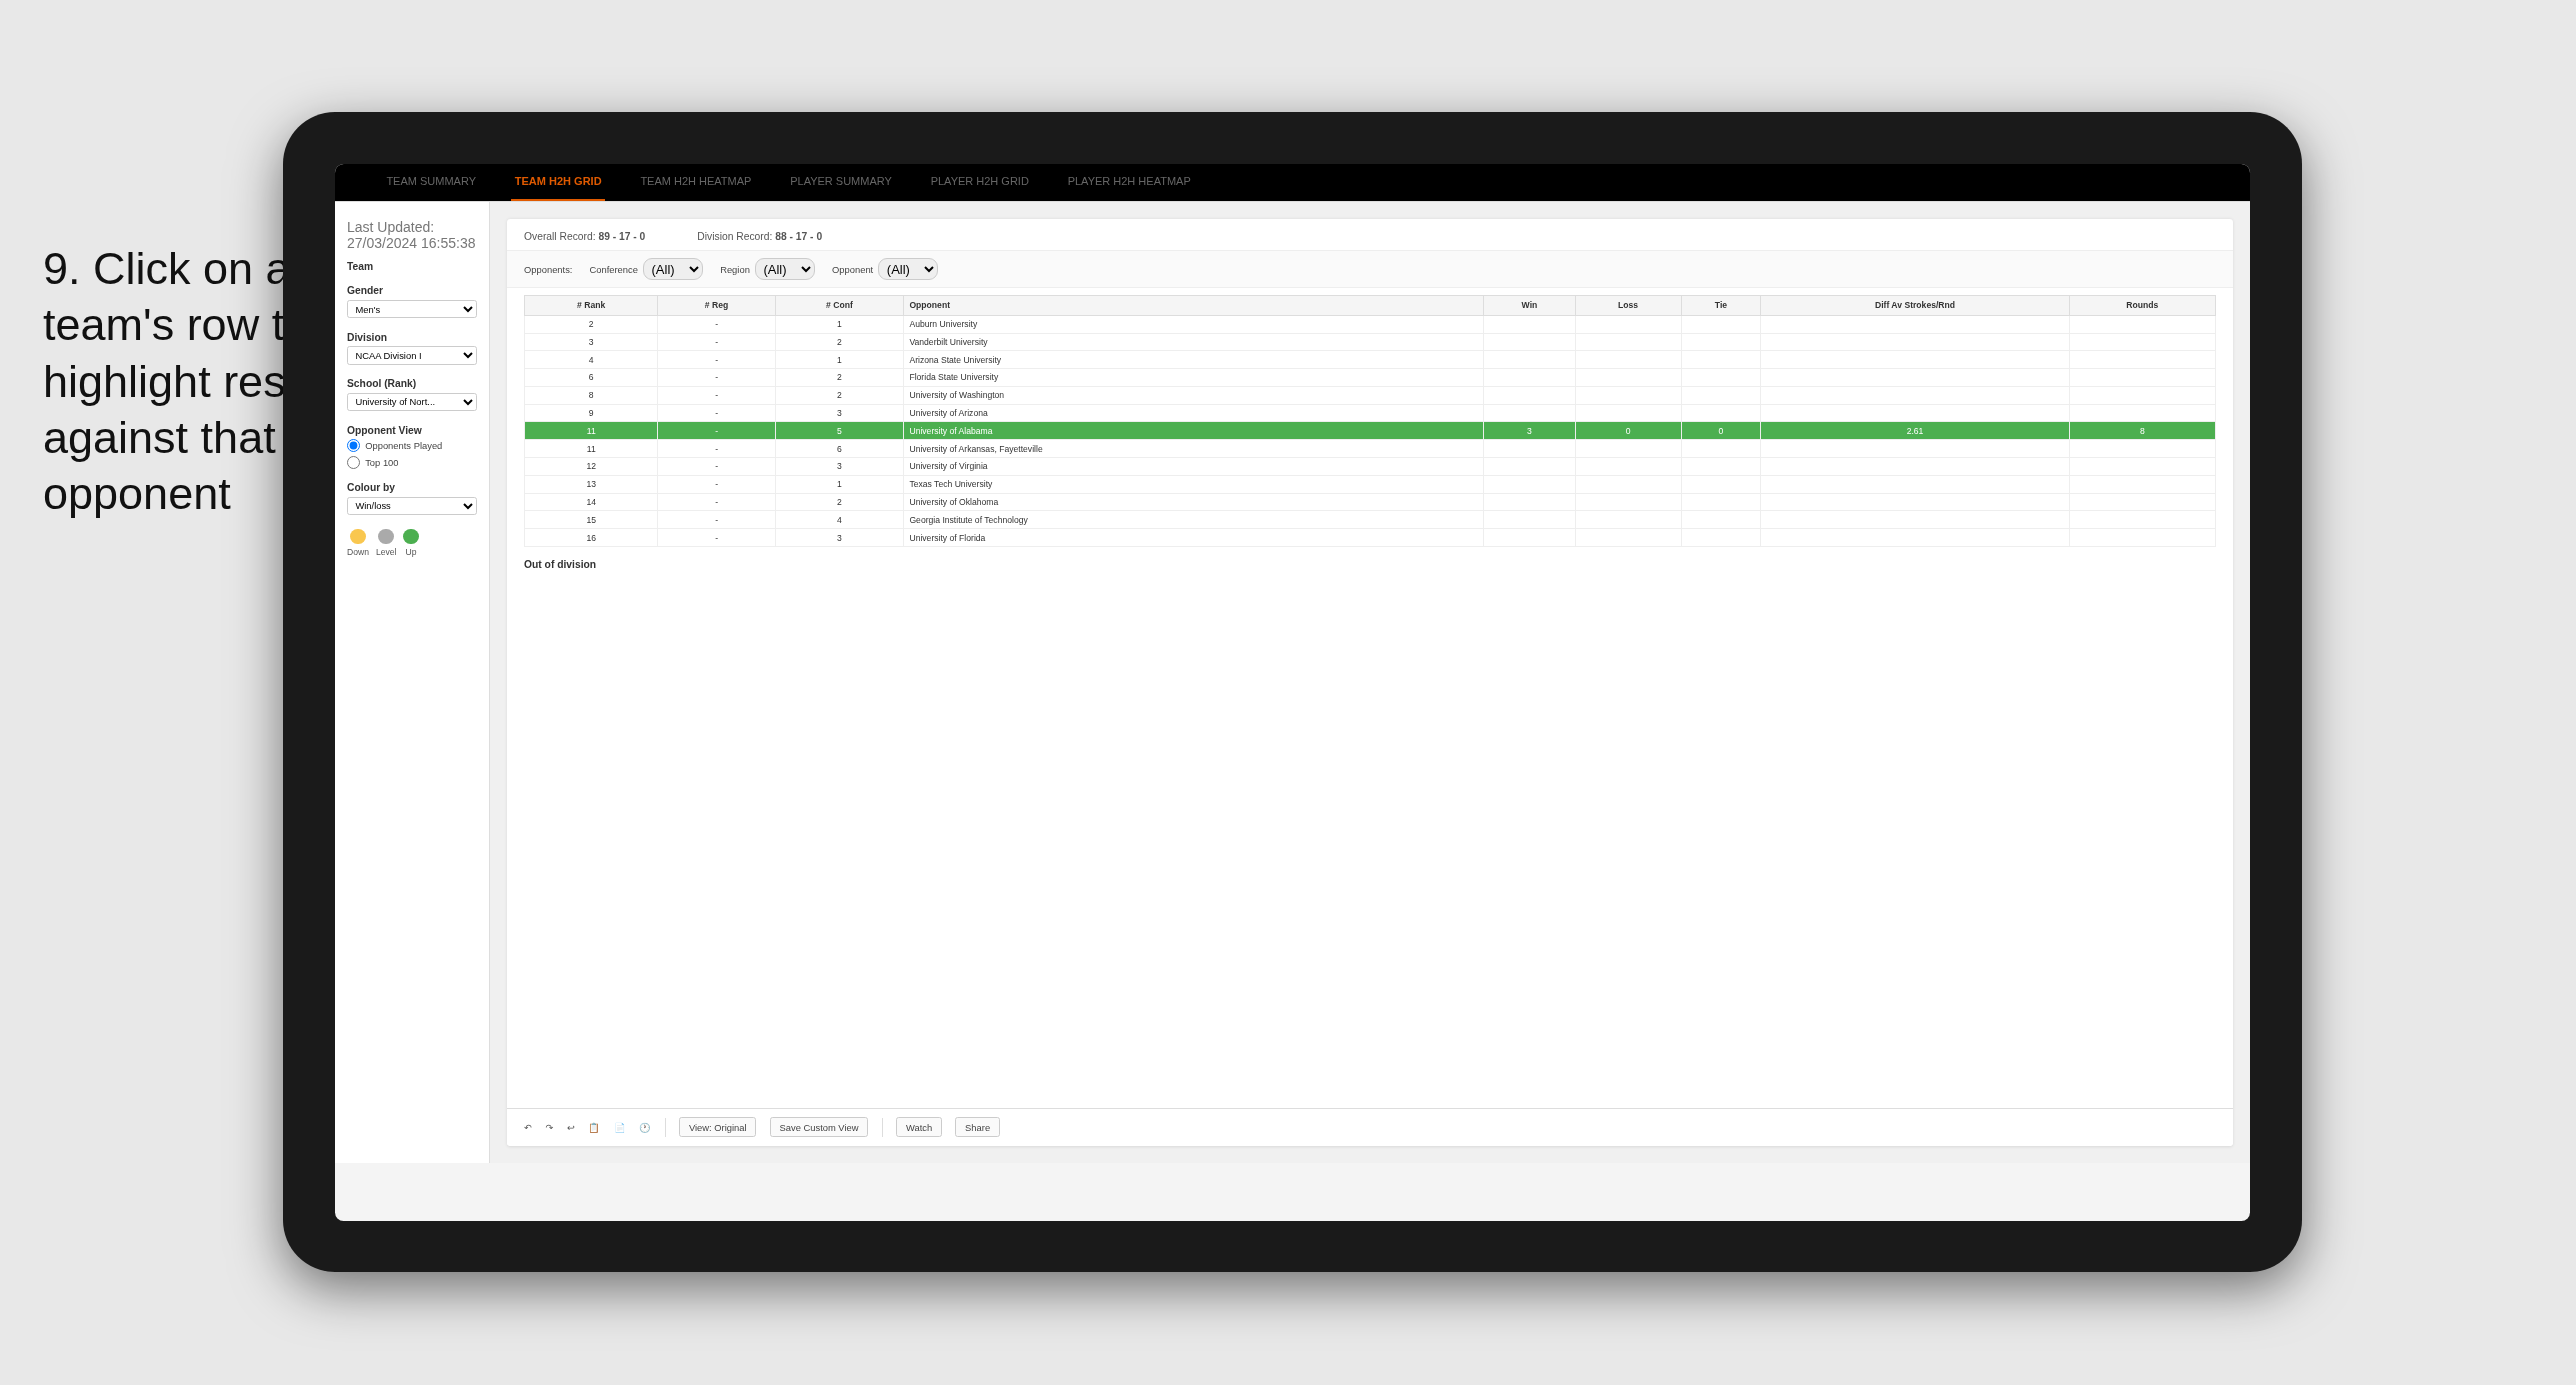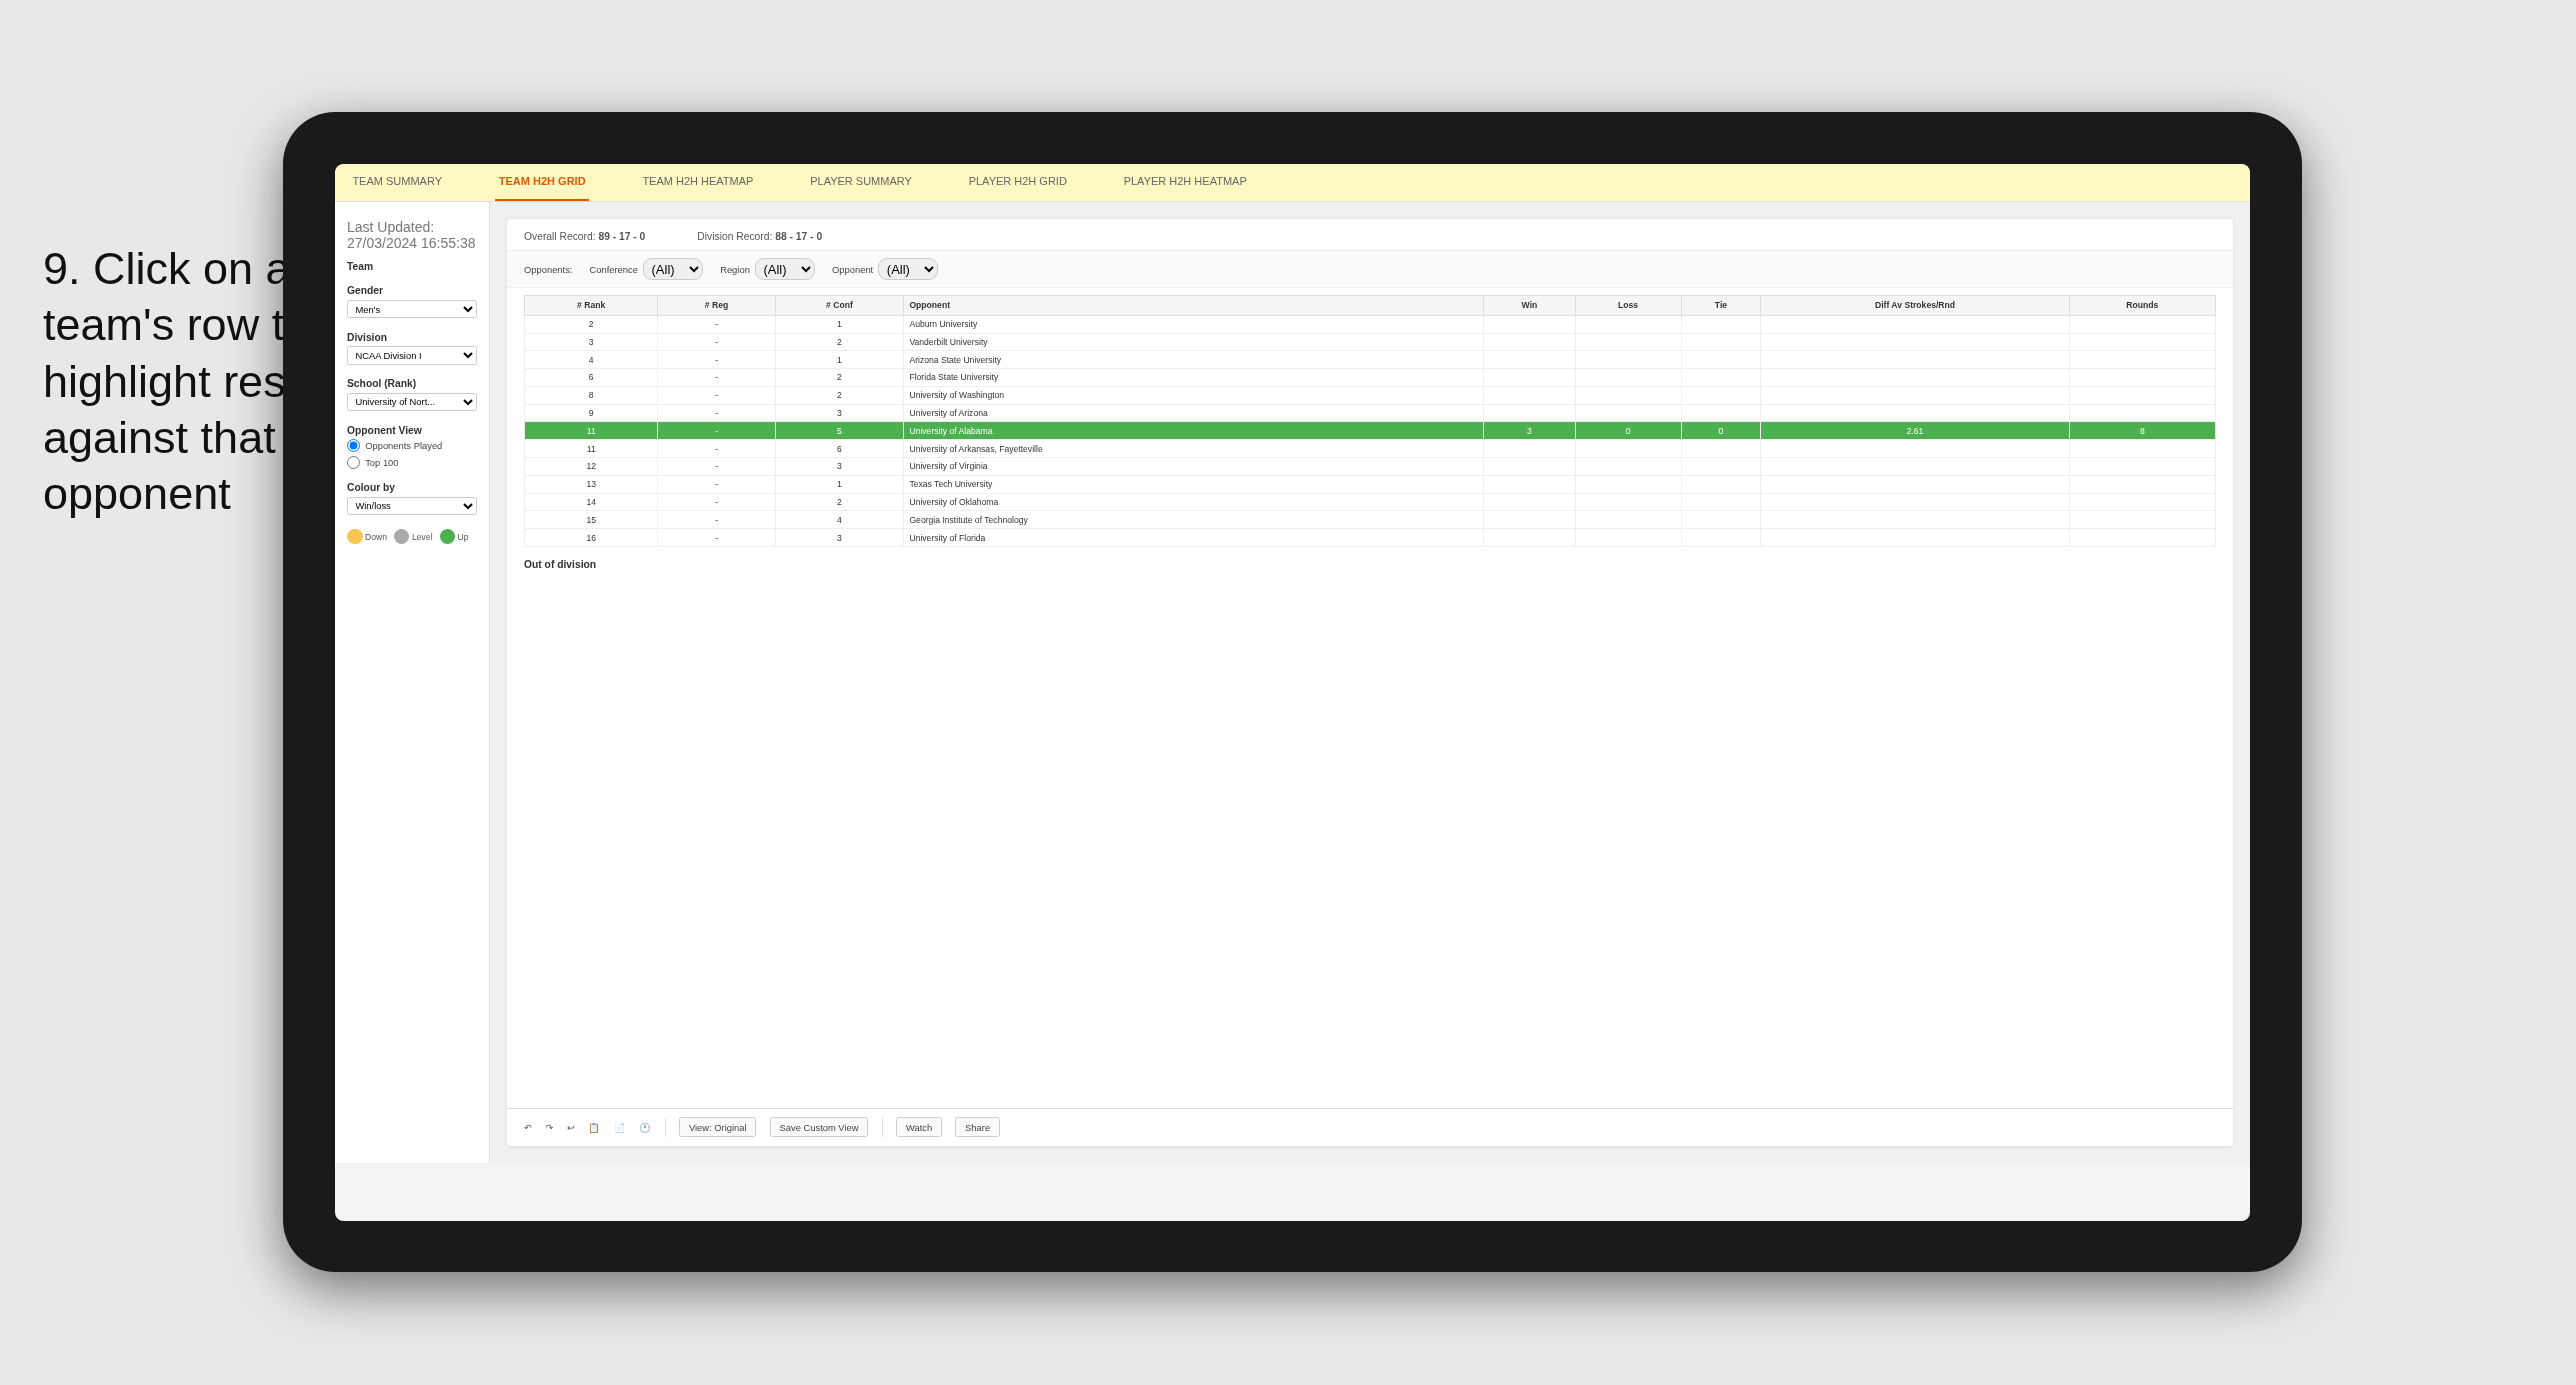--- a/index.html
+++ b/index.html
@@ -106,27 +106,27 @@
       margin-left: auto;
       display: flex;
       align-items: center;
       gap: 8.6px;
       font-size: 12px;
       color: #666;
     }
 
     
     .sub-nav {
-      background: #fef9c3;
+      background: #000000;
       border-bottom: 1.7px solid #ddd;
       height: 38px;
       display: flex;
       align-items: center;
-      padding: 0 14px;
-      gap: 50px;
+      padding: 0 48px;
+      gap: 32px;
     }
 
     .sub-nav-item {
       font-size: 11px;
       color: #666;
       cursor: pointer;
       padding: 0 3.4px;
       height: 38px;
       display: flex;
       align-items: center;
@@ -197,20 +197,21 @@
     }
 
     .legend-area {
       display: flex;
       gap: 6.9px;
       margin-top: 10.3px;
     }
 
     .legend-item {
       display: flex;
+      flex-direction: column;
       align-items: center;
       gap: 2.6px;
       font-size: 8.6px;
       color: #555;
     }
 
     .legend-dot {
       width: 15.5px;
       height: 15.5px;
       border-radius: 50%;

